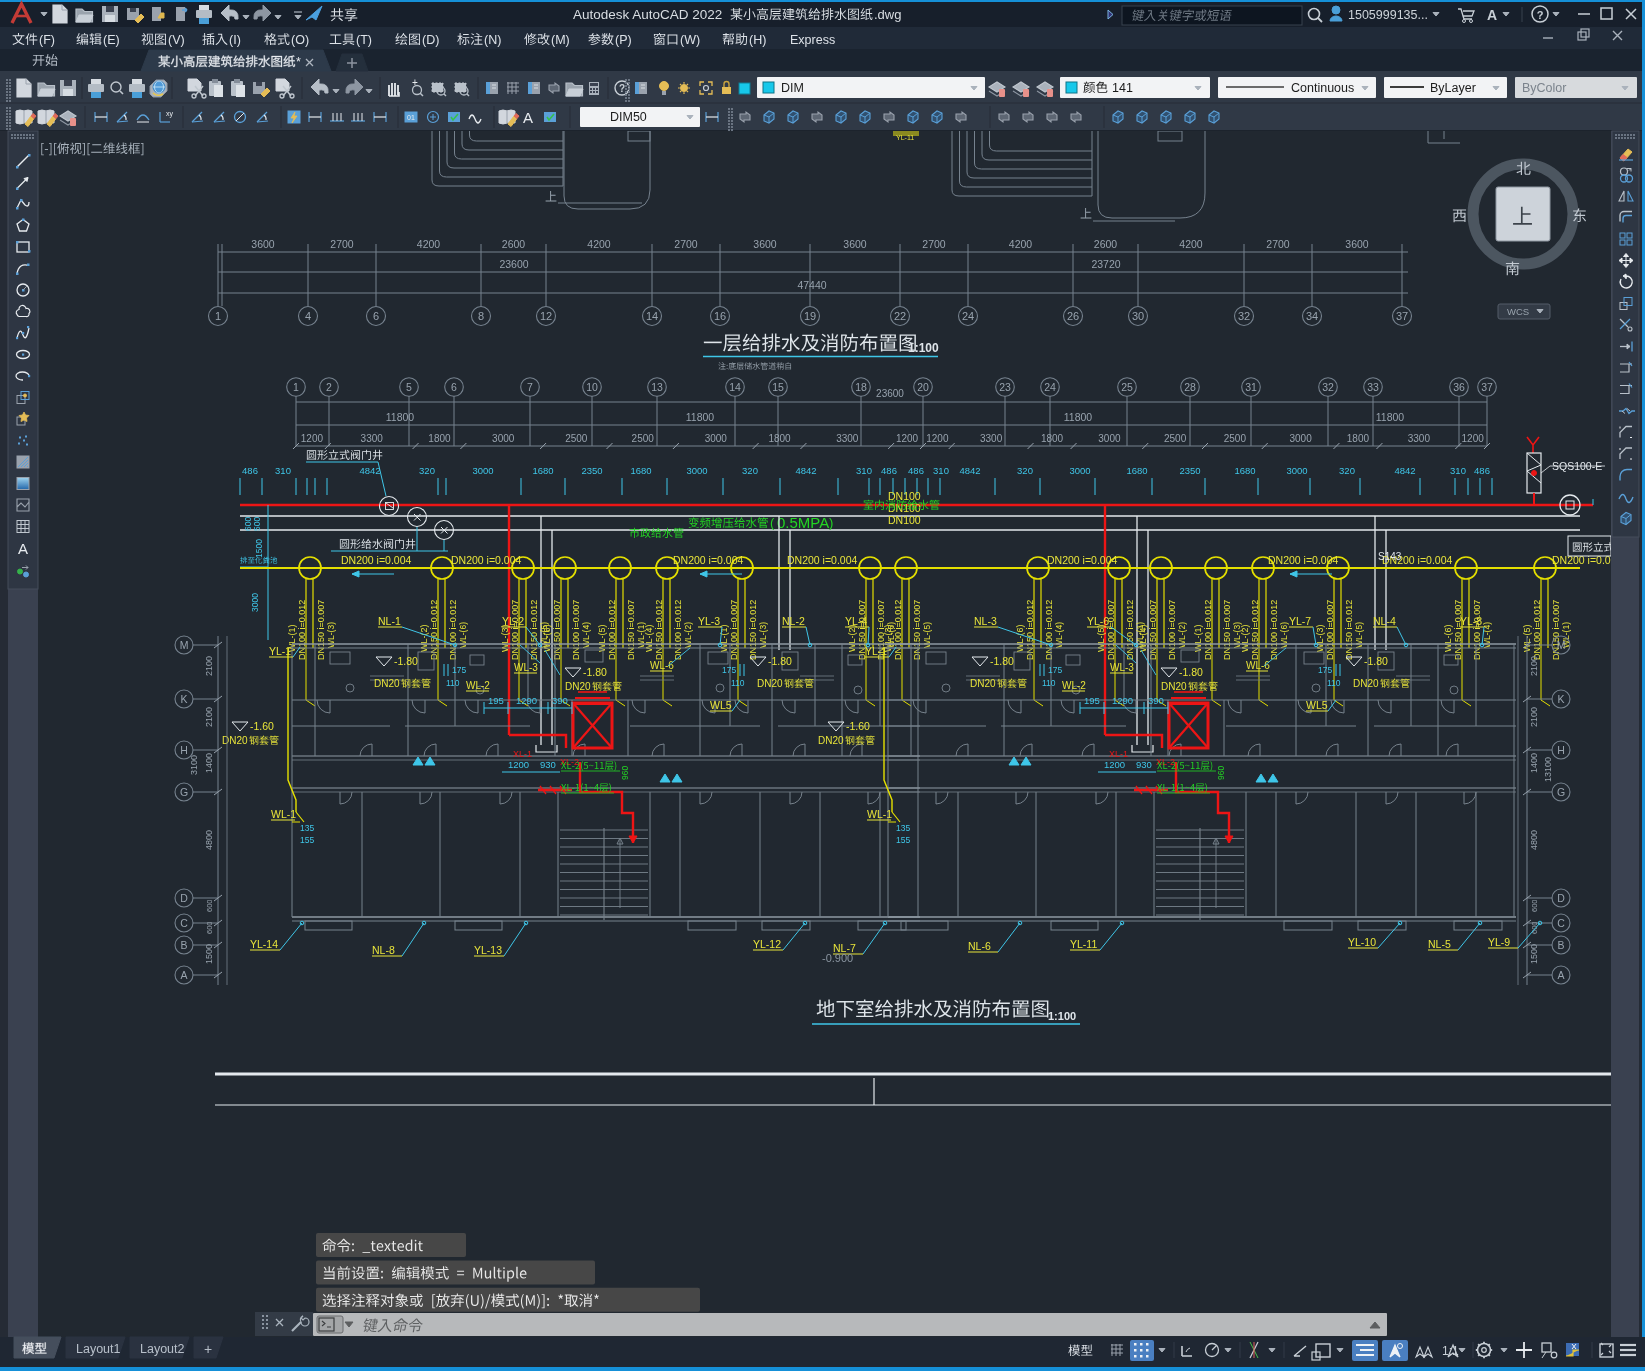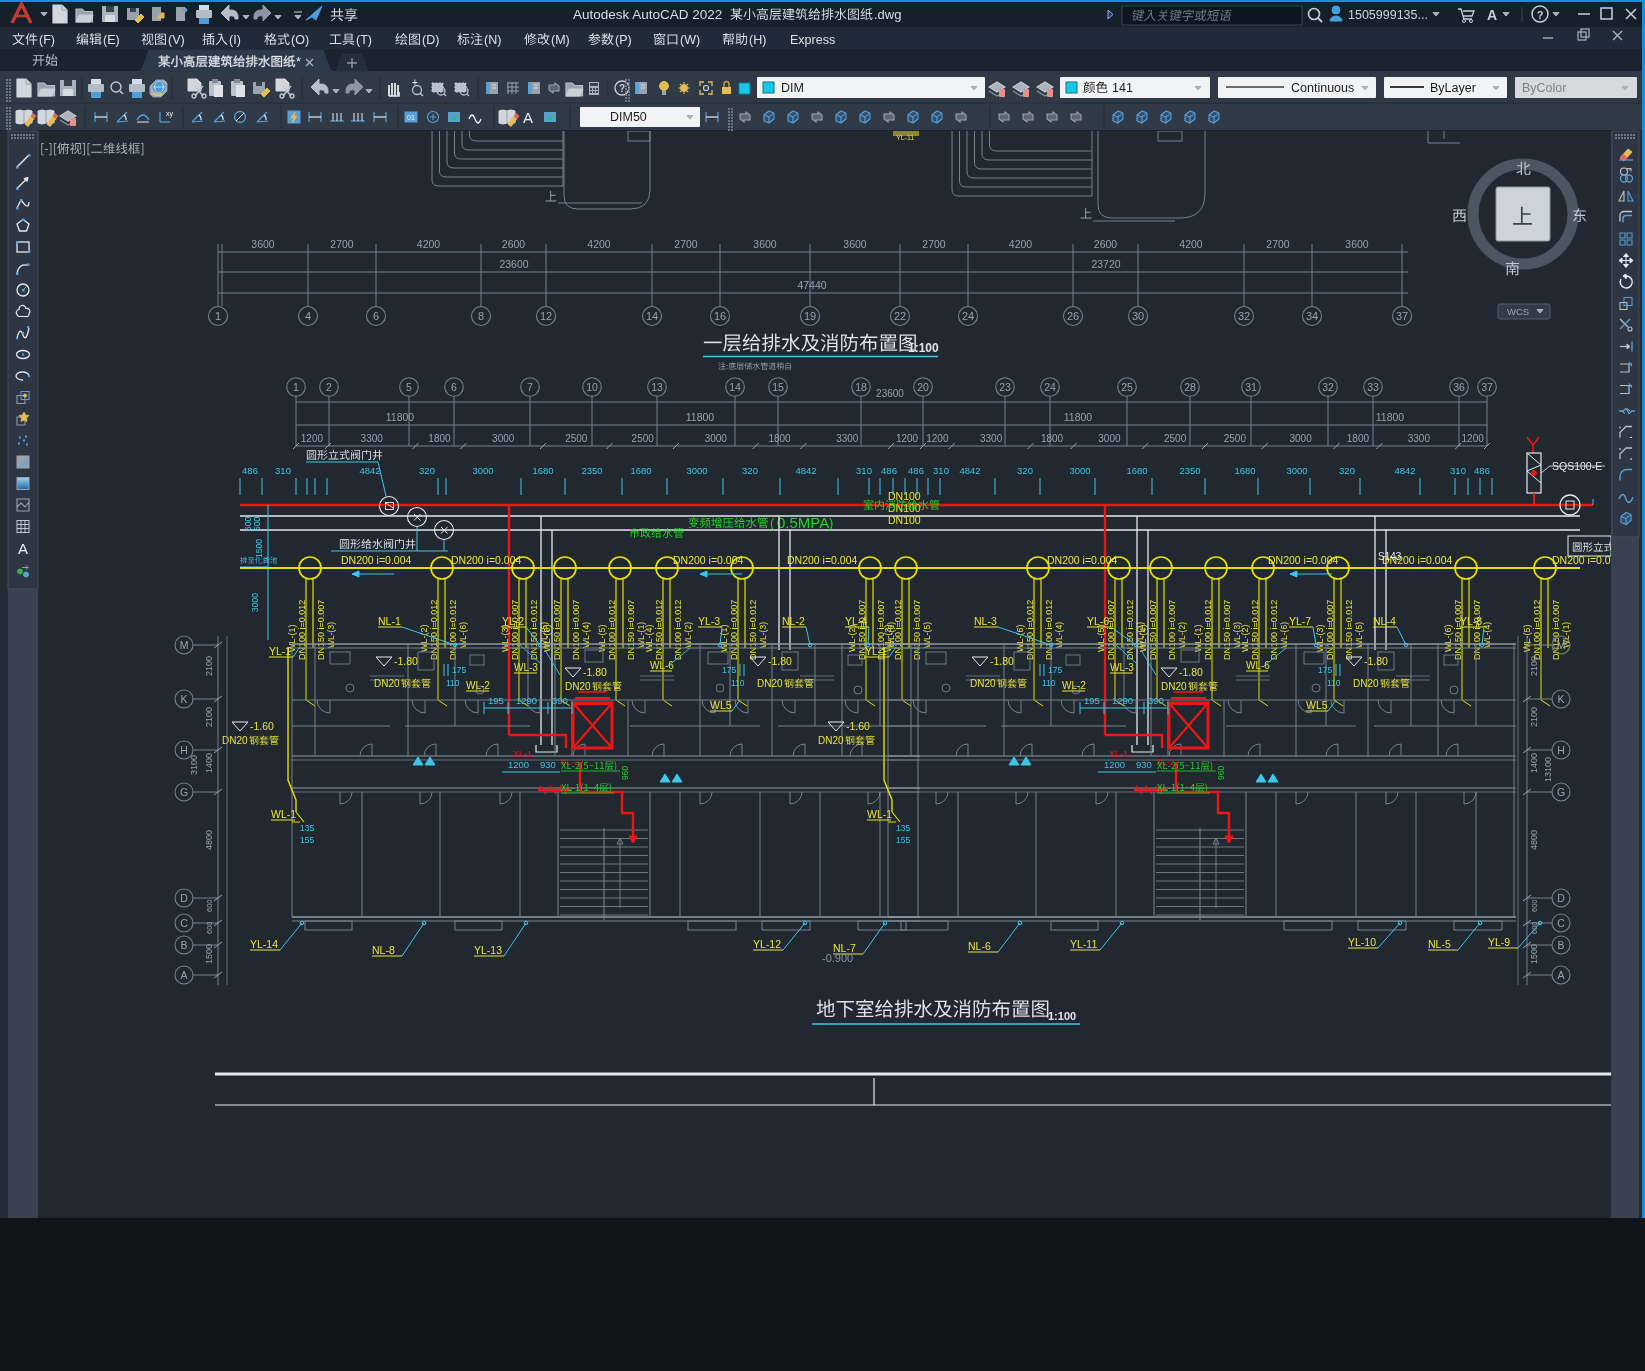--- a/index.html
+++ b/index.html
@@ -1,15 +1,15 @@
 <!DOCTYPE html>
 <html><head><meta charset="utf-8"><style>
 html,body{margin:0;padding:0;background:#10151c;}
 svg text{white-space:pre;}
-#page{position:relative;width:1645px;height:1218px;overflow:hidden;font-family:"Liberation Sans",sans-serif;}
+#page{position:relative;width:1645px;height:1371px;overflow:hidden;font-family:"Liberation Sans",sans-serif;}
 </style></head><body>
 <div id="page">
 <svg width="1645" height="1371" viewBox="0 0 1645 1371">
 <defs>
 <path id="g0" d="M587 150C682 80 804 -20 864 -80L935 -34C870 27 745 122 653 189ZM329 187C273 112 160 25 62 -28C79 -41 106 -65 121 -81C222 -23 335 70 407 157ZM89 628L89 556L280 556L280 318L48 318L48 245L956 245L956 318L720 318L720 556L920 556L920 628L720 628L720 831L643 831L643 628L357 628L357 831L280 831L280 628ZM357 318L357 556L643 556L643 318Z"></path>
 <path id="g1" d="M265 567L737 567L737 477L265 477ZM190 623L190 421L816 421L816 623ZM459 238L459 179L54 179L54 113L459 113L459 -2C459 -16 454 -20 436 -21C418 -22 350 -22 281 -20C292 -38 303 -63 308 -82C398 -82 455 -83 490 -73C526 -64 538 -46 538 -4L538 113L948 113L948 179L538 179L538 195C649 224 766 270 850 322L800 364L783 360L148 360L148 299L674 299C622 276 561 254 503 238ZM64 753L64 688L935 688L935 753L537 753L537 841L458 841L458 753Z"></path>
 <path id="g2" d="M241 840L241 737L59 737L59 672L241 672L241 371L460 371L460 284L57 284L57 217L394 217C305 125 164 44 37 3C53 -13 76 -41 88 -59C219 -9 366 87 460 195L460 -80L536 -80L536 197C631 89 780 -8 914 -57C926 -37 948 -8 965 7C836 46 694 126 603 217L945 217L945 284L536 284L536 371L756 371L756 672L943 672L943 737L756 737L756 840L679 840L679 737L315 737L315 840ZM679 672L679 588L315 588L315 672ZM679 526L679 436L315 436L315 526Z"></path>
 <path id="g3" d="M464 826L464 24C464 4 456 -2 436 -3C415 -4 343 -5 270 -2C282 -23 296 -59 301 -80C395 -81 457 -79 494 -66C530 -54 545 -31 545 24L545 826ZM705 571C791 427 872 240 895 121L976 154C950 274 865 458 777 598ZM202 591C177 457 121 284 32 178C53 169 86 151 103 138C194 249 253 430 286 577Z"></path>
 <path id="g4" d="M303 568L695 568L695 472L303 472ZM231 623L231 416L770 416L770 623ZM456 841L456 745L65 745L65 679L934 679L934 745L533 745L533 841ZM110 354L110 -80L183 -80L183 290L822 290L822 11C822 -3 818 -7 800 -8C784 -9 727 -9 662 -7C672 -28 683 -57 686 -78C769 -78 823 -78 856 -66C888 -54 897 -32 897 10L897 354ZM376 170L624 170L624 68L376 68ZM310 225L310 -38L376 -38L376 13L691 13L691 225Z"></path>
 <path id="g5" d="M304 456L304 389L873 389L873 456ZM209 727L811 727L811 607L209 607ZM133 792L133 499C133 340 124 117 31 -40C50 -47 83 -66 98 -78C195 86 209 331 209 499L209 542L886 542L886 792ZM288 -64C319 -52 367 -48 803 -19C818 -45 832 -70 842 -89L911 -55C877 6 806 112 751 189L686 162C712 126 740 83 766 41L380 18C433 74 487 145 533 218L943 218L943 284L239 284L239 218L438 218C394 142 338 72 320 52C298 27 278 9 261 6C270 -13 283 -49 288 -64Z"></path>

